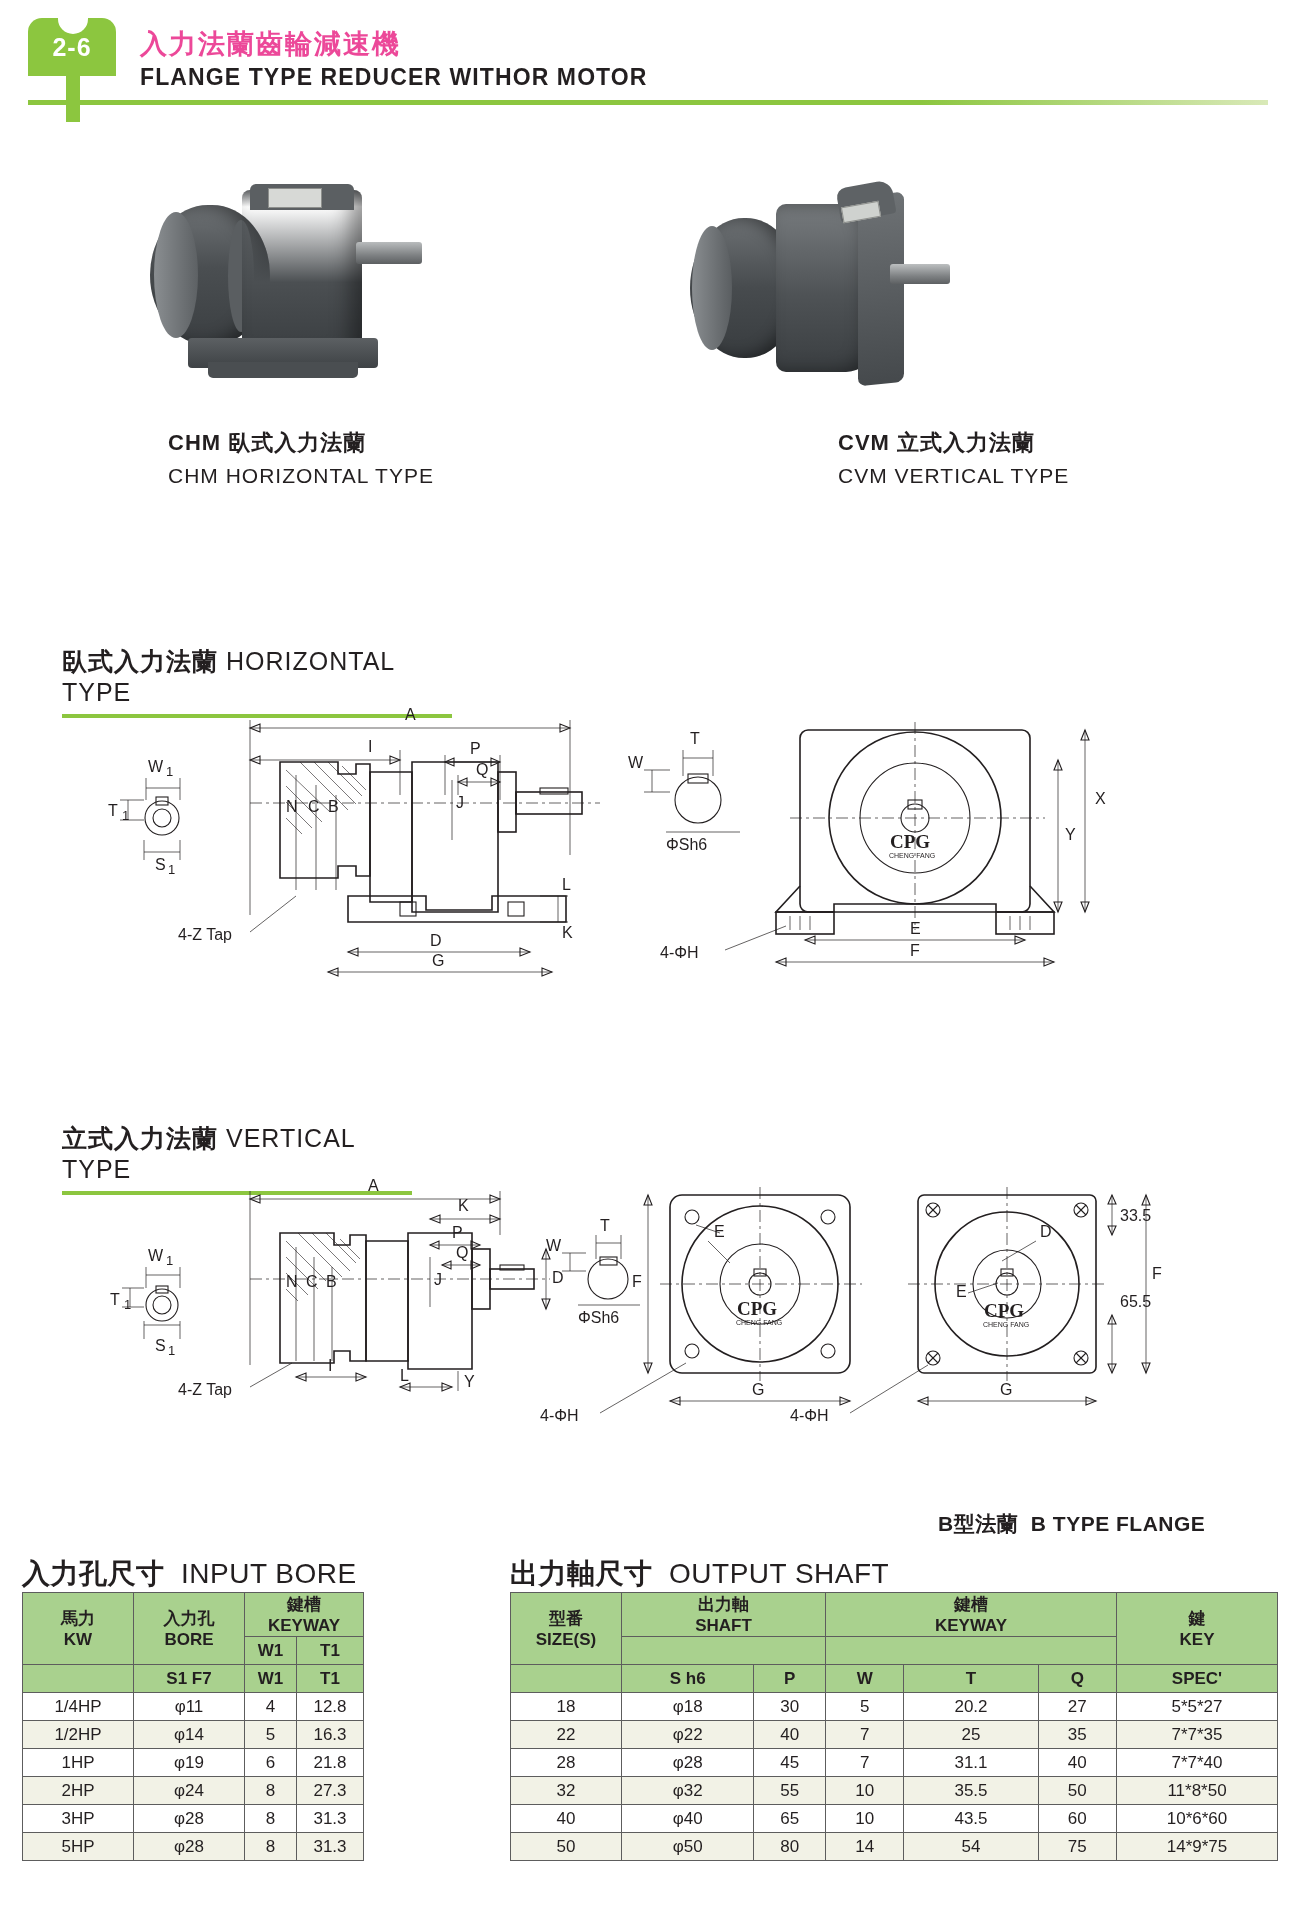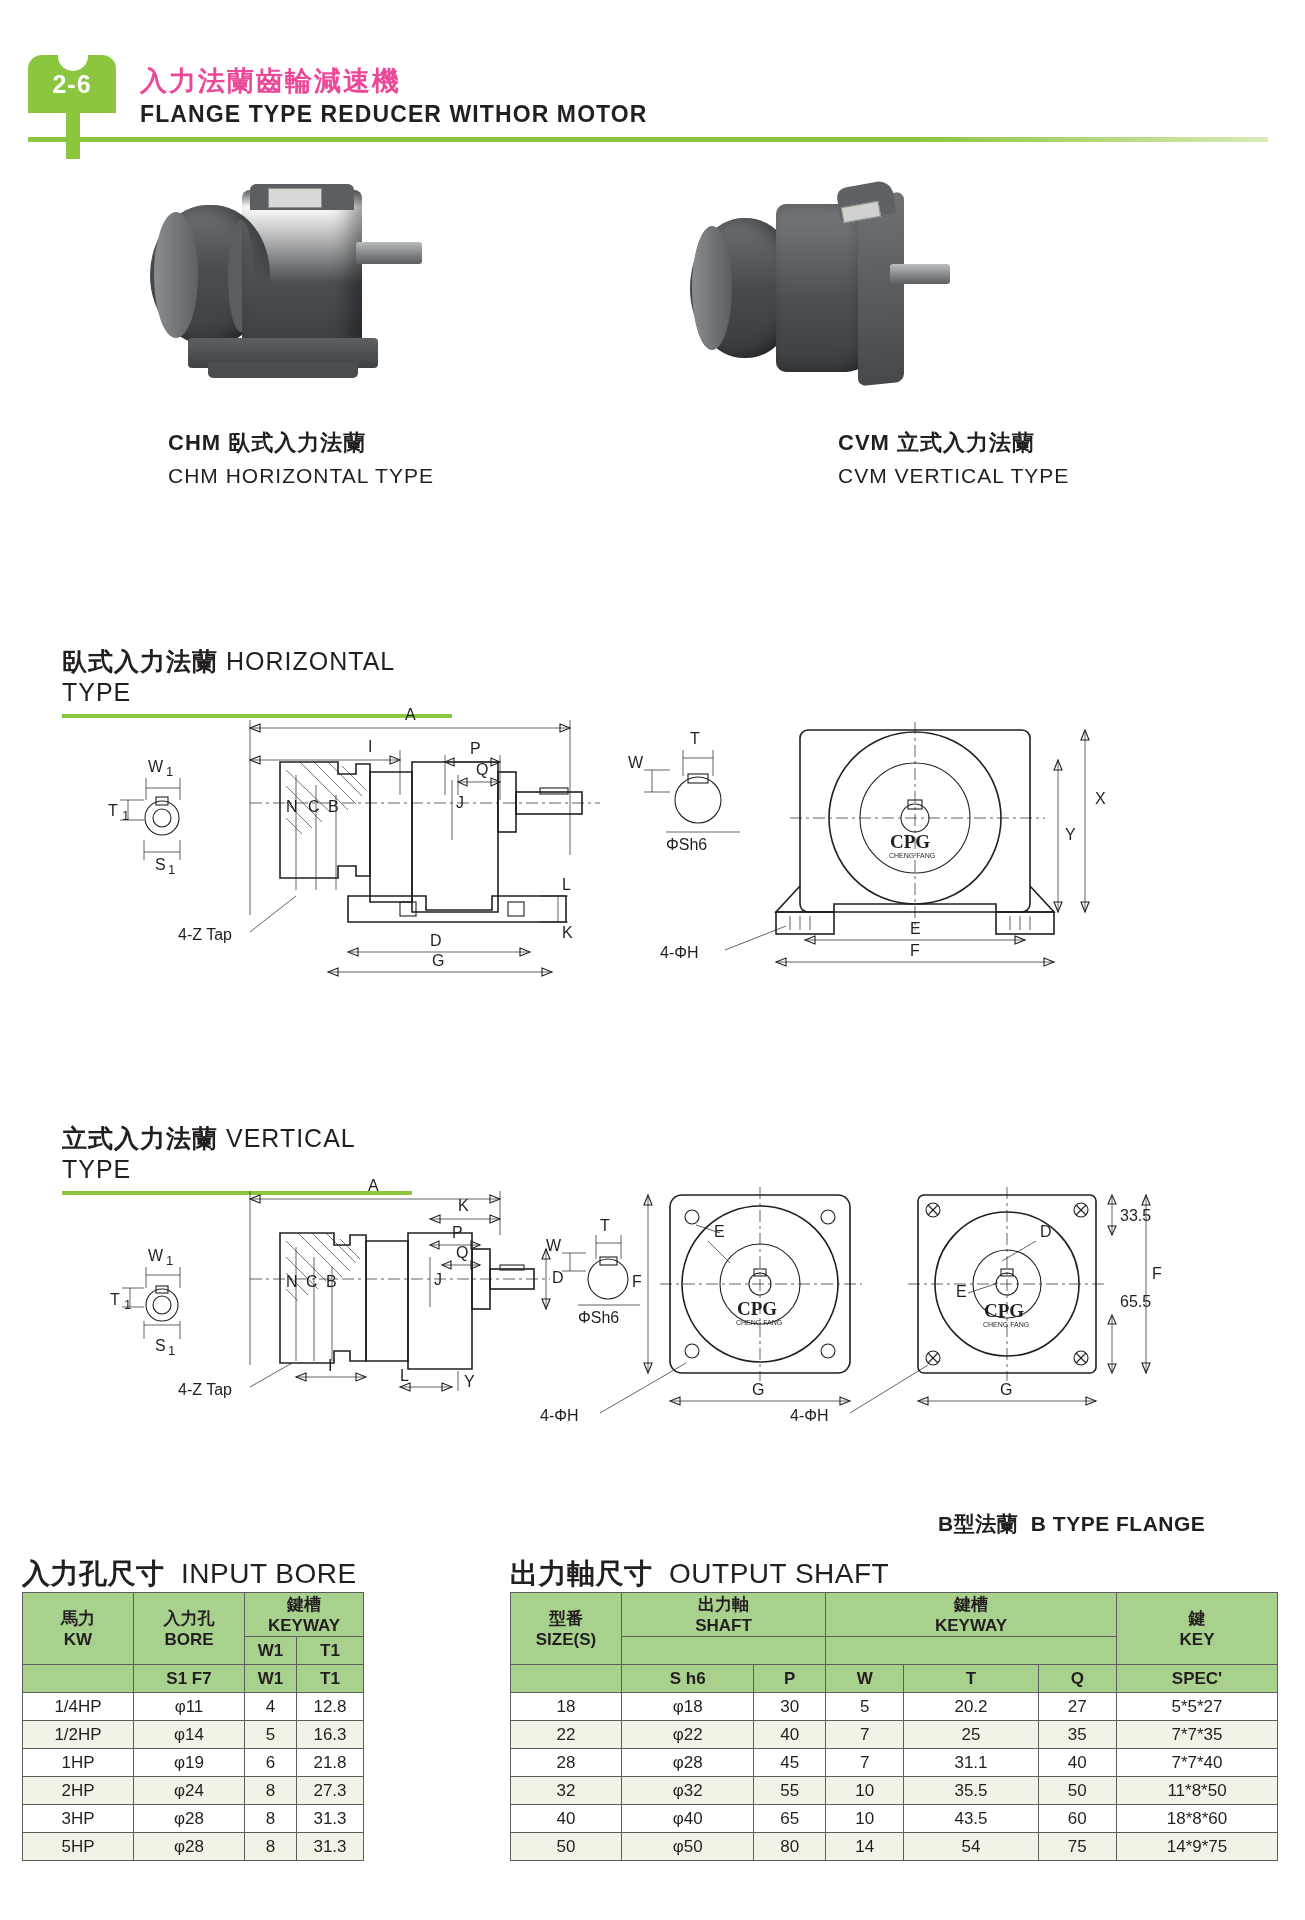--- a/index.html
+++ b/index.html
@@ -2,21 +2,21 @@
 <html><head>
 <meta charset="utf-8">
 <style>
   html,body{margin:0;padding:0;}
   body{
     width:1305px;height:1920px;background:#ffffff;
     font-family:"Liberation Sans", sans-serif;
     color:#231f20;position:relative;overflow:hidden;
   }
   
-  .header{position:absolute;left:0;top:0;width:1097px;height:118px;margin-top:37px;}
+  .header{position:absolute;left:0;top:0;width:1097px;height:118px;}
   .hdr-rule{position:absolute;left:28px;top:100px;width:1240px;height:5px;
     background:linear-gradient(to right,#8cc63f 0%, #8cc63f 72%, #d9e9b8 100%);}
   .hdr-tabwrap{position:absolute;left:28px;top:18px;width:88px;height:88px;}
   .hdr-tab{position:absolute;left:0;top:0;width:88px;height:58px;
     background:#8cc63f;border-radius:14px 14px 0 0;}
   .hdr-tab-notch{position:absolute;left:30px;top:0;width:30px;height:16px;
     background:#ffffff;border-radius:0 0 16px 16px;}
   .hdr-tab-stem{position:absolute;left:38px;top:58px;width:14px;height:46px;background:#8cc63f;}
   .hdr-num{position:absolute;left:0;top:0;width:88px;height:58px;line-height:58px;
     text-align:center;font-size:25px;color:#ffffff;letter-spacing:1px;font-weight:bold;}
@@ -659,21 +659,21 @@
       <td>50</td>
       <td>11*8*50</td>
     </tr>
     <tr>
       <td>40</td>
       <td>φ40</td>
       <td>65</td>
       <td>10</td>
       <td>43.5</td>
       <td>60</td>
-      <td>18*8*60</td>
+      <td>10*6*60</td>
     </tr>
     <tr>
       <td>50</td>
       <td>φ50</td>
       <td>80</td>
       <td>14</td>
       <td>54</td>
       <td>75</td>
       <td>14*9*75</td>
     </tr>

